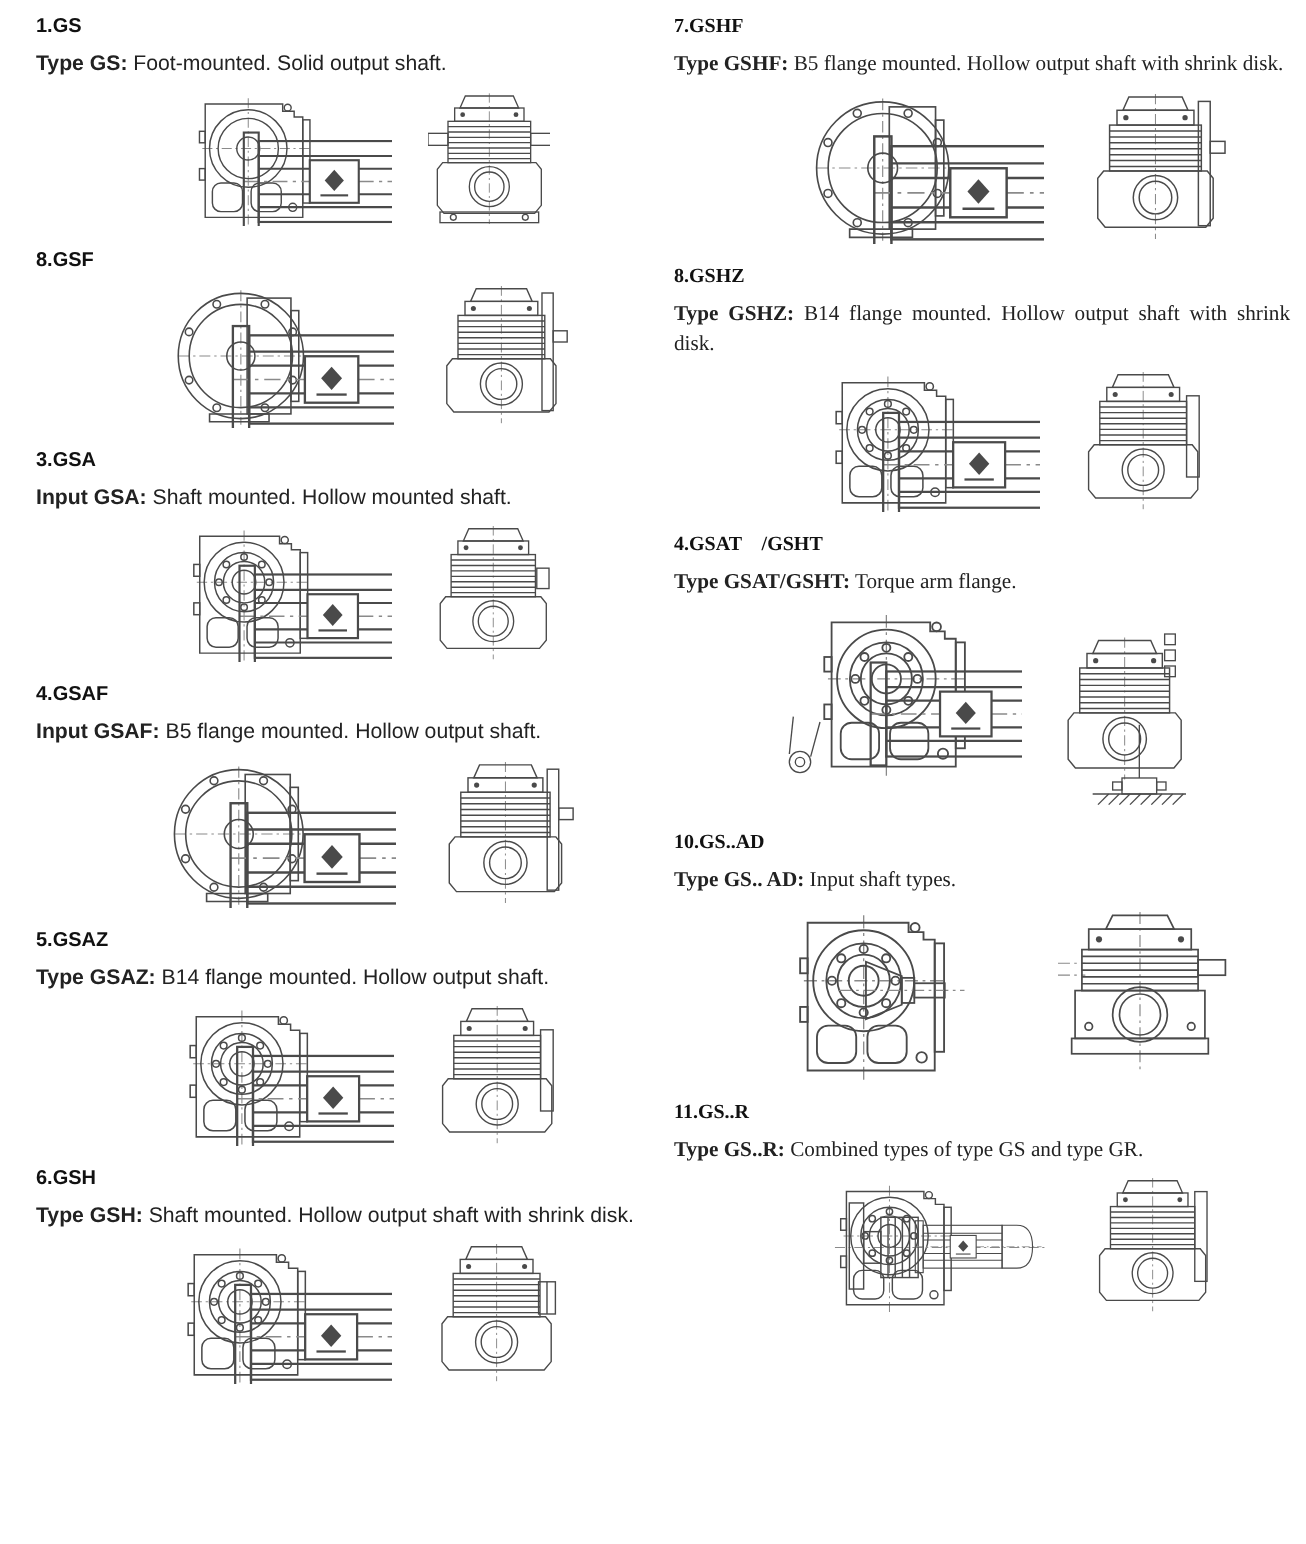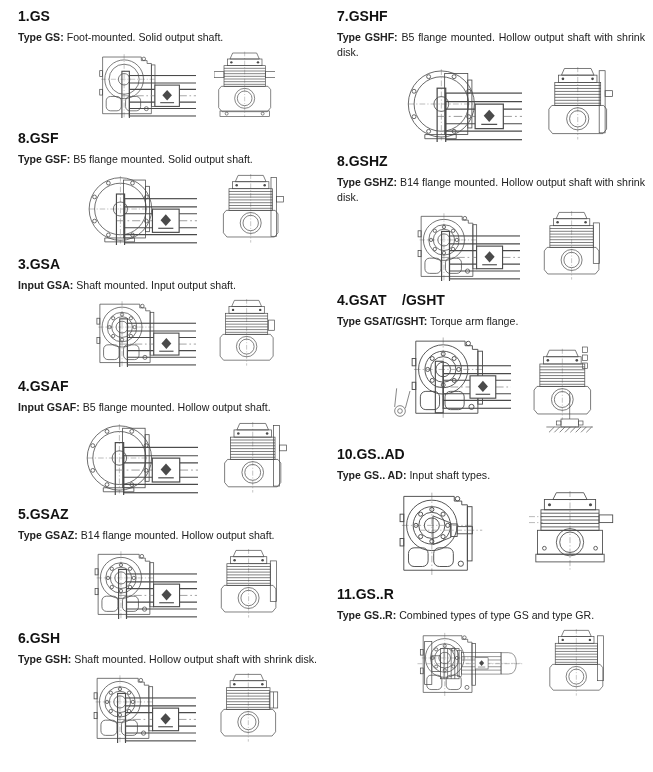--- a/index.html
+++ b/index.html
@@ -2,23 +2,23 @@
 <html><head>
 <meta charset="utf-8">
 <style>
   html,body{margin:0;padding:0;}
   body{
     width:653px;height:772px;background:#ffffff;overflow:hidden;
     font-family:"Liberation Sans", sans-serif;color:#1a1a1a;
   }
   .page{display:flex;gap:19px;padding:8px 4px 0 18px;}
   .col{width:300px;}
-  .col.right{width:308px;}
+  .col.right{width:308px;font-family:Liberation Serif, serif;}
   .sec{margin-bottom:11px;}
-  .h{font-size:14px;font-weight:bold;margin:0 0 6px;white-space:pre-wrap;color:#111;}
+  .h{font-size:10px;font-weight:bold;margin:0 0 6px;white-space:pre-wrap;color:#111;}
   .d{font-size:10.6px;line-height:1.42;margin:0 0 6px;color:#222;}
   .d .tl{font-weight:bold;}
   .just{text-align:justify;}
   .drawings{display:flex;justify-content:center;align-items:center;gap:18px;margin-top:2px;}
   .drawings.top{align-items:flex-start;}
   svg.draw *{stroke:#4a4a4a;stroke-width:1;fill:none;}
   svg.draw .cl{stroke:#8a8a8a;stroke-width:.7;stroke-dasharray:7 2.5 1.5 2.5;}
   svg.draw .solid{fill:#4a4a4a;stroke:none;}
   defs *{stroke:#4a4a4a;stroke-width:1;fill:none;}
   defs .cl{stroke:#8a8a8a;stroke-width:.7;stroke-dasharray:7 2.5 1.5 2.5;}
@@ -143,37 +143,36 @@
           <rect x="77" y="31" width="15" height="9"></rect>
           <rect x="9" y="90" width="74" height="8"></rect>
           <circle cx="19" cy="94" r="2.2"></circle>
             <circle cx="73" cy="94" r="2.2"></circle>
         </svg>
       </div>
     </section>
 
     <section class="sec">
       <h3 class="h">8.GSF</h3>
-      <p class="d"><b class="tl">Type GSF:</b> <span>B5 flange mounted. Solid output shaft.</span></p>
       <div class="drawings">
         <svg class="draw" height="72" viewBox="0 0 188 92">
           <use href="#hflange"></use>
             <use href="#mot" x="74" y="15"></use>
         </svg>
         <svg class="draw" height="70" viewBox="0 0 102 100">
           <use href="#endv"></use>
           <rect x="80" y="5" width="8" height="84"></rect>
           <rect x="88" y="32" width="10" height="8"></rect>
         </svg>
       </div>
     </section>
 
     <section class="sec">
       <h3 class="h">3.GSA</h3>
-      <p class="d"><b class="tl">Input GSA:</b> <span>Shaft mounted. Input output shaft.</span></p>
+      <p class="d"><b class="tl">Input GSA:</b> <span>Shaft mounted. Hollow mounted shaft.</span></p>
       <div class="drawings">
         <svg class="draw" height="68" viewBox="0 0 188 92">
           <use href="#hbolt" y="1"></use>
             <use href="#mot" x="74" y="15"></use>
         </svg>
         <svg class="draw" height="68" viewBox="0 0 96 100">
           <use href="#endv"></use>
           <rect x="80" y="31" width="9" height="15"></rect>
         </svg>
       </div>

